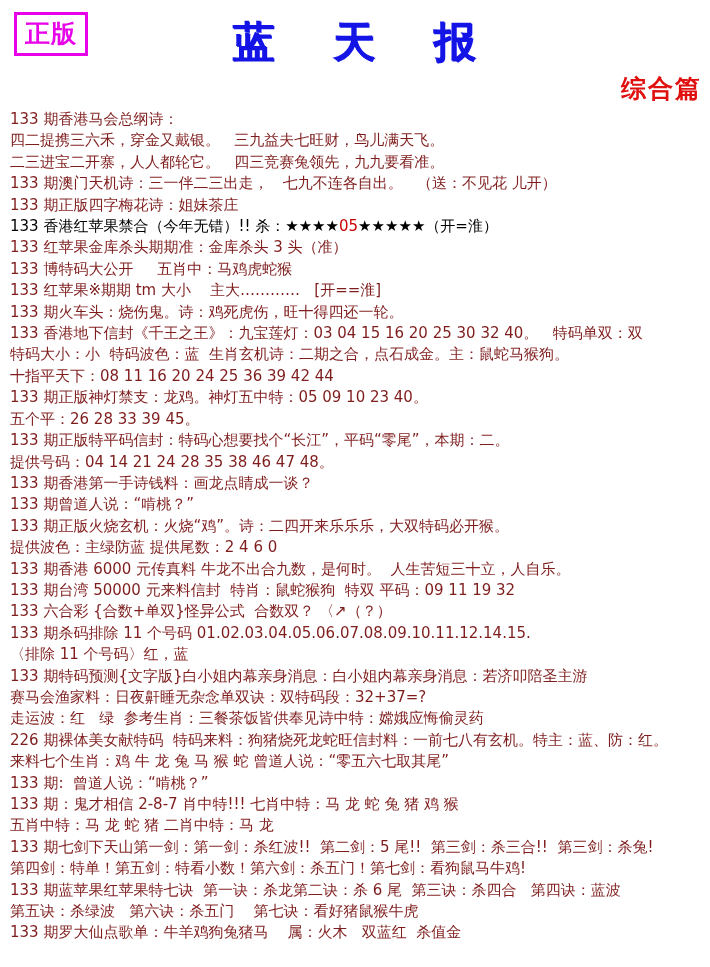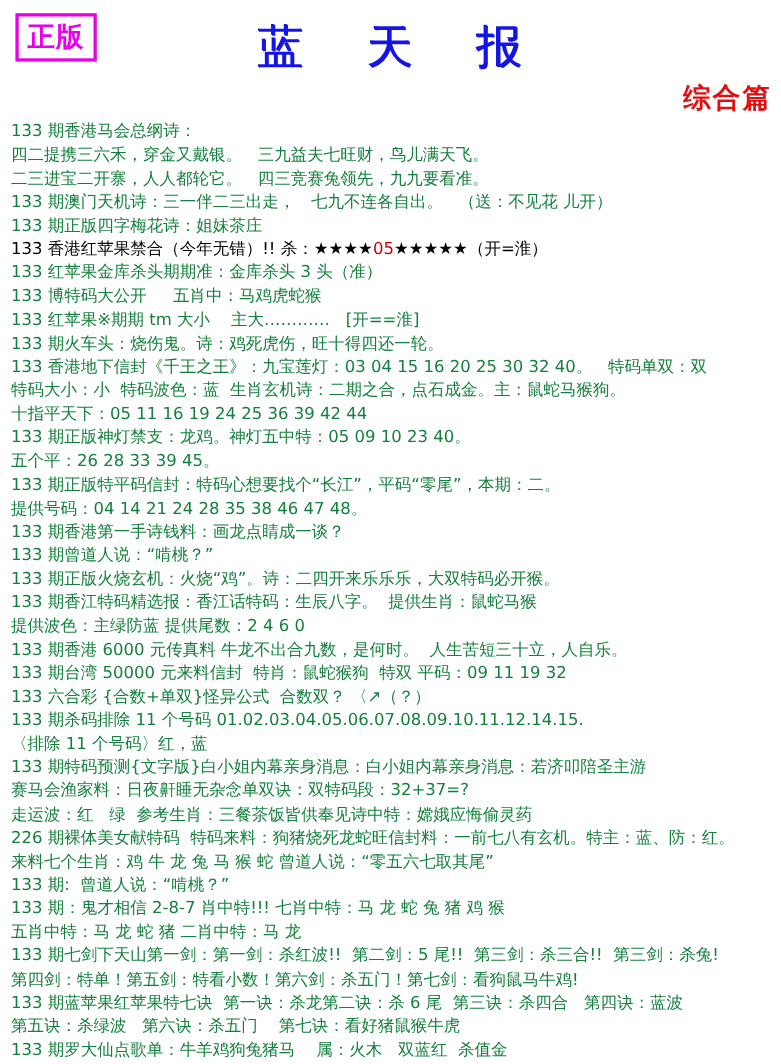--- a/index.html
+++ b/index.html
@@ -35,21 +35,21 @@
     font-weight: bold;
     font-size: 25px;
     line-height: 1;
     padding: 6px 8px 7px 8px;
     letter-spacing: 1px;
     font-family: "DejaVu Sans", "Liberation Sans", sans-serif;
   }
   .main-title {
     text-align: center;
     color: #1414e6;
-    font-weight: normal;
+    font-weight: bold;
     font-size: 42px;
     letter-spacing: 22px;
     padding-top: 8px;
     padding-left: 20px;
     text-shadow: 1px 1px 0 #1414e6;
   }
   
   .section-title {
     color: #e01010;
     font-weight: bold;
@@ -63,21 +63,21 @@
     font-size: 15px;
     line-height: 21.4px;
     letter-spacing: 0px;
     padding-left: 2px;
   }
   .line {
     white-space: pre-wrap;
     font-size: 15px;
     line-height: 21.4px;
   }
-  .line.blue { color: #15803d; }
+  .line.blue { color: #7f1d1d; }
   .line.black { color: #000000; }
   .star-black { color: #000000; letter-spacing: 0; }
   .inline-red { color: #cc0000; }
 </style>
 </head>
 <body>
 
 <div class="page">
 
   <div class="header">
@@ -95,29 +95,28 @@
     <div class="line blue">133 期正版四字梅花诗：姐妹茶庄</div>
 
     <div class="line black"><span>133 香港红苹果禁合（今年无错）!! 杀：</span><span class="star-black">★★★★</span><span class="inline-red">05</span><span class="star-black">★★★★★</span><span>（开=淮）</span></div>
 
     <div class="line blue">133 红苹果金库杀头期期准：金库杀头 3 头（准）</div>
     <div class="line blue">133 博特码大公开     五肖中：马鸡虎蛇猴</div>
     <div class="line blue">133 红苹果※期期 tm 大小    主大…………   [开==淮]</div>
     <div class="line blue">133 期火车头：烧伤鬼。诗：鸡死虎伤，旺十得四还一轮。</div>
     <div class="line blue">133 香港地下信封《千王之王》：九宝莲灯：03 04 15 16 20 25 30 32 40。   特码单双：双</div>
     <div class="line blue">特码大小：小  特码波色：蓝  生肖玄机诗：二期之合，点石成金。主：鼠蛇马猴狗。</div>
-    <div class="line blue">十指平天下：05 11 16 19 24 25 36 39 42 44</div>
+    <div class="line blue">十指平天下：08 11 16 20 24 25 36 39 42 44</div>
     <div class="line blue">133 期正版神灯禁支：龙鸡。神灯五中特：05 09 10 23 40。</div>
     <div class="line blue">五个平：26 28 33 39 45。</div>
     <div class="line blue">133 期正版特平码信封：特码心想要找个“长江”，平码“零尾”，本期：二。</div>
     <div class="line blue">提供号码：04 14 21 24 28 35 38 46 47 48。</div>
     <div class="line blue">133 期香港第一手诗钱料：画龙点睛成一谈？</div>
     <div class="line blue">133 期曾道人说：“啃桃？”</div>
     <div class="line blue">133 期正版火烧玄机：火烧“鸡”。诗：二四开来乐乐乐，大双特码必开猴。</div>
-    <div class="line blue">133 期香江特码精选报：香江话特码：生辰八字。  提供生肖：鼠蛇马猴</div>
     <div class="line blue">提供波色：主绿防蓝 提供尾数：2 4 6 0</div>
     <div class="line blue">133 期香港 6000 元传真料 牛龙不出合九数，是何时。  人生苦短三十立，人自乐。</div>
     <div class="line blue">133 期台湾 50000 元来料信封  特肖：鼠蛇猴狗  特双 平码：09 11 19 32</div>
     <div class="line blue">133 六合彩 {合数+单双}怪异公式  合数双？ 〈↗（？）</div>
     <div class="line blue">133 期杀码排除 11 个号码 01.02.03.04.05.06.07.08.09.10.11.12.14.15.</div>
     <div class="line blue">〈排除 11 个号码〉红，蓝</div>
     <div class="line blue">133 期特码预测{文字版}白小姐内幕亲身消息：白小姐内幕亲身消息：若济叩陪圣主游</div>
     <div class="line blue">赛马会渔家料：日夜鼾睡无杂念单双诀：双特码段：32+37=?</div>
     <div class="line blue">走运波：红   绿  参考生肖：三餐茶饭皆供奉见诗中特：嫦娥应悔偷灵药</div>
     <div class="line blue">226 期裸体美女献特码  特码来料：狗猪烧死龙蛇旺信封料：一前七八有玄机。特主：蓝、防：红。</div>

